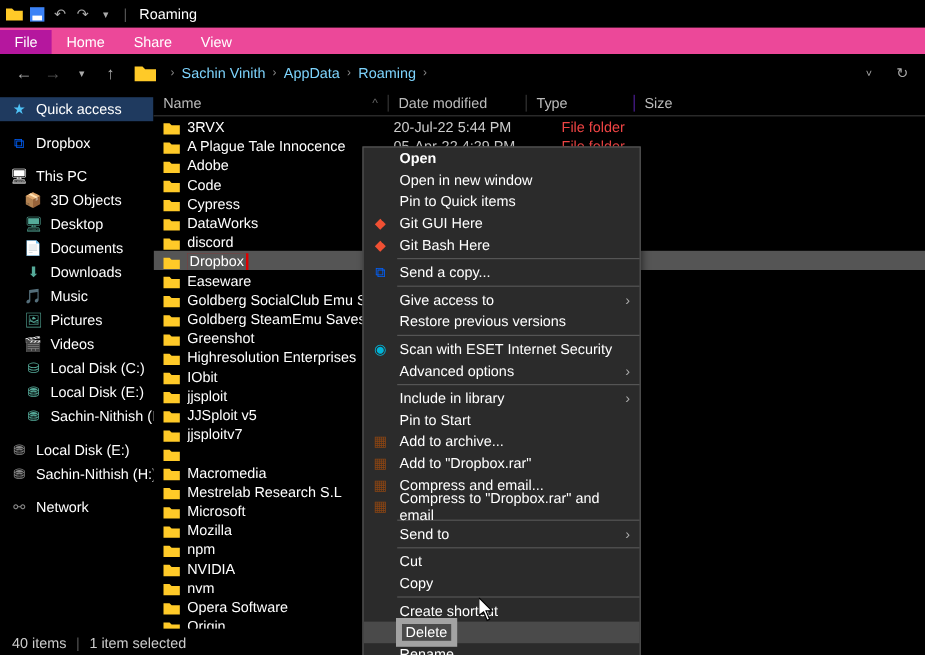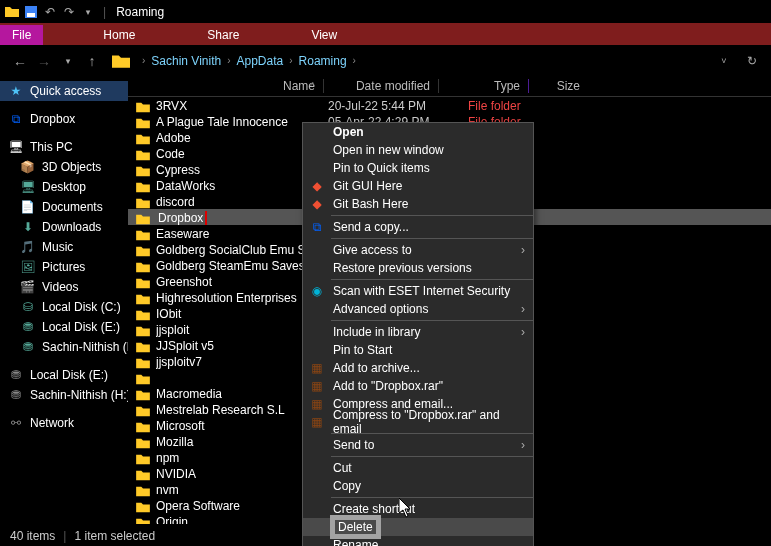--- a/index.html
+++ b/index.html
@@ -3,21 +3,21 @@
 <meta charset="utf-8">
 <style>
 * { margin: 0; padding: 0; box-sizing: border-box; font-family: "Segoe UI", sans-serif; }
 body { background: #000; color: #fff; font-size: 12px; width: 771px; height: 546px; overflow: hidden; position: relative; }
 
 .titlebar { height: 23px; background: #000; display: flex; align-items: center; padding: 0 4px; }
 .titlebar .icon-box { width: 16px; height: 16px; margin-right: 3px; display: flex; align-items: center; justify-content: center; }
 .titlebar .qat-sep { color: #555; margin: 0 4px; }
 .titlebar .title { margin-left: 6px; color: #fff; font-size: 12px; }
 
-.ribbon-tabs { height: 22px; background: #7f1d1d; display: flex; align-items: flex-end; gap: 48px; }
+.ribbon-tabs { height: 22px; background: #ec4899; display: flex; align-items: flex-end; }
 .ribbon-tabs .tab { padding: 3px 12px; font-size: 12px; color: #fff; cursor: default; }
 .ribbon-tabs .tab.file { background: #b5179e; color: #fff; }
 
 .addrbar { height: 30px; background: #000; display: flex; align-items: center; padding: 0 8px; border-top: 1px solid #000; }
 .nav-btn { width: 24px; height: 24px; display: flex; align-items: center; justify-content: center; color: #aaa; font-size: 14px; }
 .breadcrumb { flex: 1; display: flex; align-items: center; margin-left: 8px; }
 .breadcrumb .folder-icon { width: 18px; height: 16px; margin-right: 6px; }
 .breadcrumb .crumb { color: #7dd3fc; }
 .breadcrumb .sep { color: #888; margin: 0 6px; font-size: 10px; }
 .addr-right { display: flex; align-items: center; gap: 6px; }
@@ -26,21 +26,21 @@
 .body-area { display: flex; height: calc(546px - 23px - 22px - 30px - 22px); }
 .sidebar { width: 128px; background: #000; padding-top: 6px; overflow: hidden; }
 .sidebar .node { display: flex; align-items: center; padding: 2px 4px 2px 20px; height: 20px; white-space: nowrap; }
 .sidebar .node.top { padding-left: 8px; }
 .sidebar .node .ico { width: 16px; height: 16px; margin-right: 6px; display: flex; align-items: center; justify-content: center; flex-shrink: 0; }
 .sidebar .node.qa { background: #1f3a5f; }
 .sidebar .spacer { height: 8px; }
 
 .content { flex: 1; background: #000; position: relative; }
 .col-headers { display: flex; height: 22px; align-items: center; border-bottom: 1px solid #333; color: #bbb; font-size: 12px; }
-.col-headers .col { padding: 0 8px; text-align: right; }
+.col-headers .col { padding: 0 8px; }
 .col-headers .col.name { width: 195px; position: relative; }
 .col-headers .col.name::after { content: "^"; position: absolute; right: 8px; top: 2px; color: #666; font-size: 10px; }
 .col-headers .col.date { width: 115px; border-left: 1px solid #333; }
 .col-headers .col.type { width: 90px; border-left: 1px solid #333; }
 .col-headers .col.size { width: 60px; border-left: 1px solid #4c1d95; }
 
 .file-list { overflow: hidden; }
 .row { display: flex; align-items: flex-end; height: 16px; padding-left: 8px; }
 .row .fi { width: 14px; height: 12px; margin-right: 6px; flex-shrink: 0; }
 .row .name { width: 172px; white-space: nowrap; overflow: hidden; }

